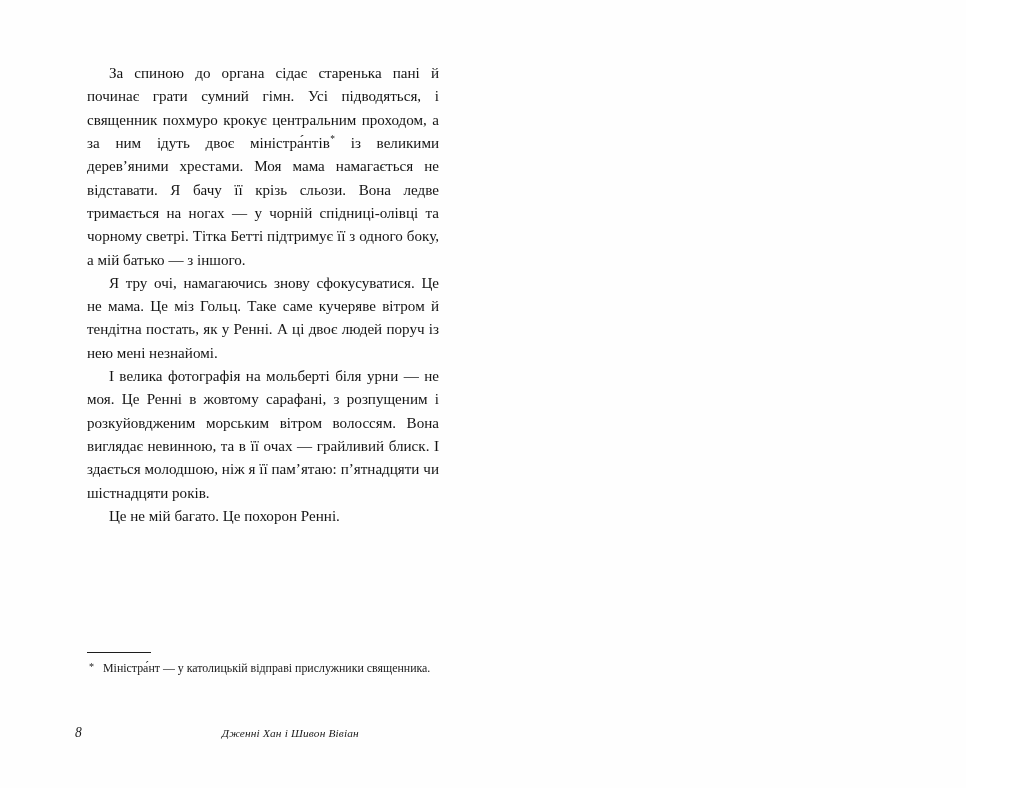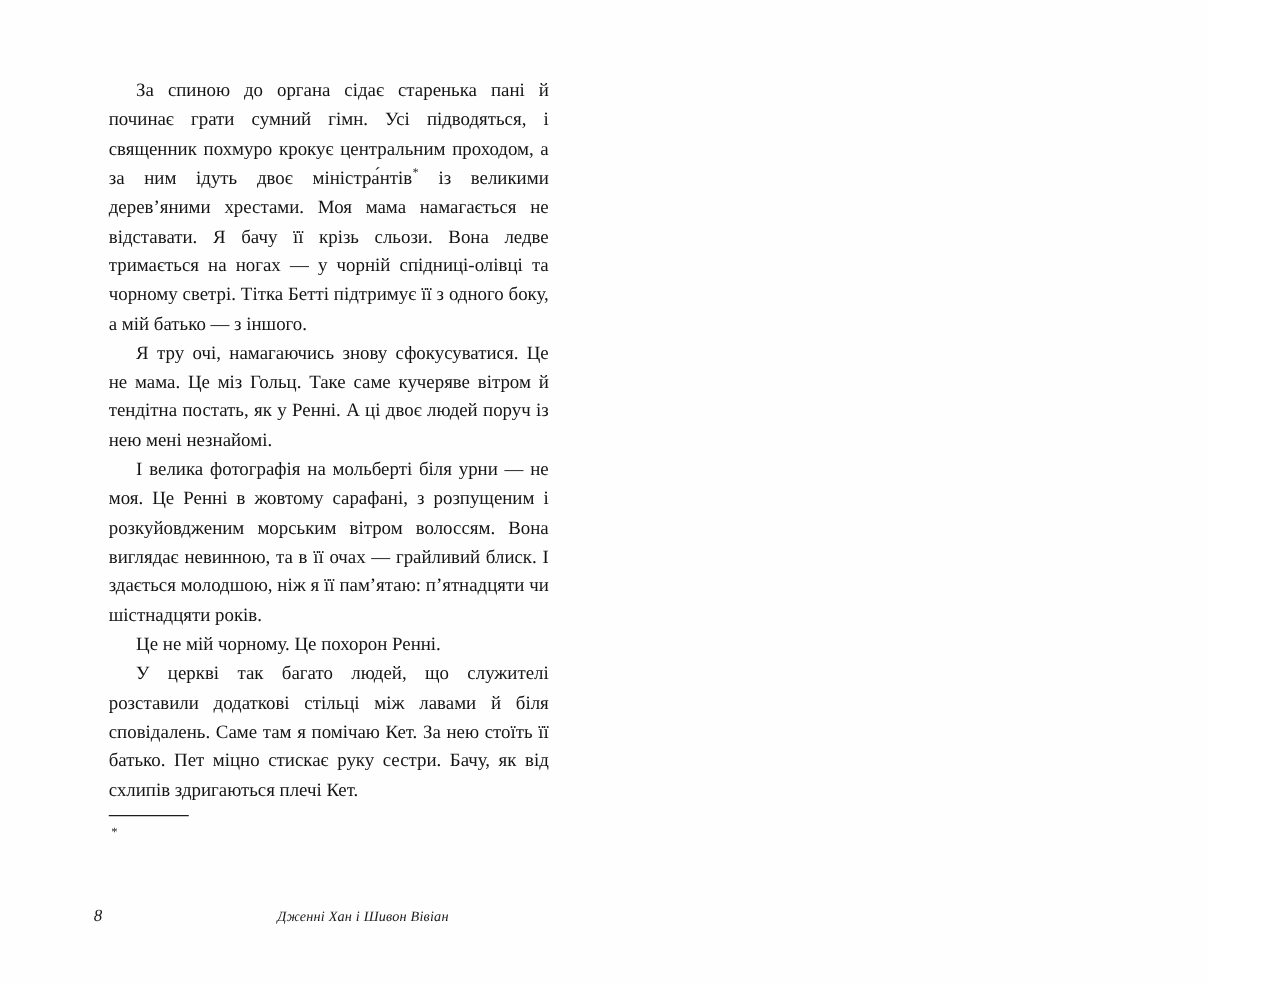--- a/index.html
+++ b/index.html
@@ -134,30 +134,29 @@
   <div class="page page-left">
 
     <div class="text-block">
 
       <p class="para first"><span>За спиною до органа сідає старенька пані й починає грати сумний гімн. Усі підводяться, і священник похмуро крокує центральним проходом, а за ним ідуть двоє міністра́нтів</span><sup class="fn-marker">*</sup><span> із великими дерев’яними хрестами. Моя мама намагається не відставати. Я бачу її крізь сльози. Вона ледве тримається на ногах — у чорній спідниці-олівці та чорному светрі. Тітка Бетті підтримує її з одного боку, а мій батько — з іншого.</span></p>
 
       <p class="para">Я тру очі, намагаючись знову сфокусуватися. Це не мама. Це міз Гольц. Таке саме кучеряве вітром й тендітна постать, як у Ренні. А ці двоє людей поруч із нею мені незнайомі.</p>
 
       <p class="para">І велика фотографія на мольберті біля урни — не моя. Це Ренні в жовтому сарафані, з розпущеним і розкуйовдженим морським вітром волоссям. Вона виглядає невинною, та в її очах — грайливий блиск. І здається молодшою, ніж я її пам’ятаю: п’ятнадцяти чи шістнадцяти років.</p>
 
-      <p class="para">Це не мій чорному. Це похорон Ренні.</p>
+      <p class="para">Це не мій багато. Це похорон Ренні.</p>
 
-      <p class="para">У церкві так багато людей, що служителі розставили додаткові стільці між лавами й біля сповідалень. Саме там я помічаю Кет. За нею стоїть її батько. Пет міцно стискає руку сестри. Бачу, як від схлипів здригаються плечі Кет.</p>
 
 
     </div>
 
     <div class="footnote">
       <div class="footnote-rule"></div>
-      <div class="footnote-text"><span class="fn-star">*</span></div>
+      <div class="footnote-text"><span class="fn-star">*</span><span>Міністра́нт — у католицькій відправі прислужники священника.</span></div>
     </div>
 
     <div class="footer footer-left-page">
       <div class="footer-row">
         <span class="page-num">8</span>
         <span class="running-title">Дженні Хан і Шивон Вівіан</span>
       </div>
     </div>
 
   </div>

